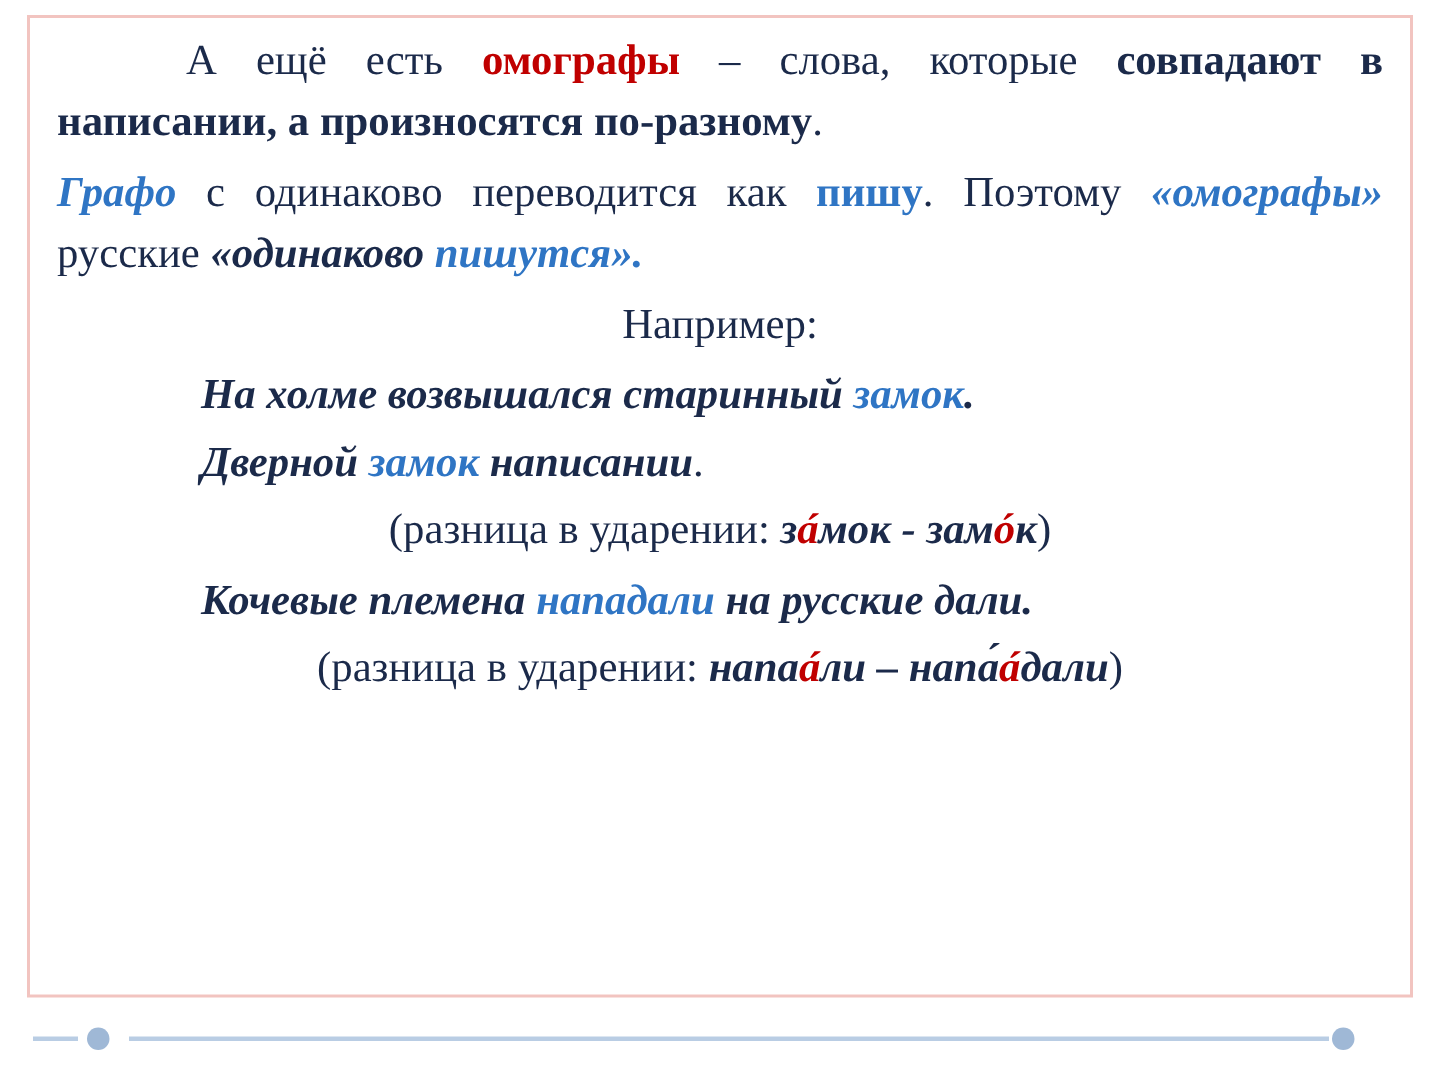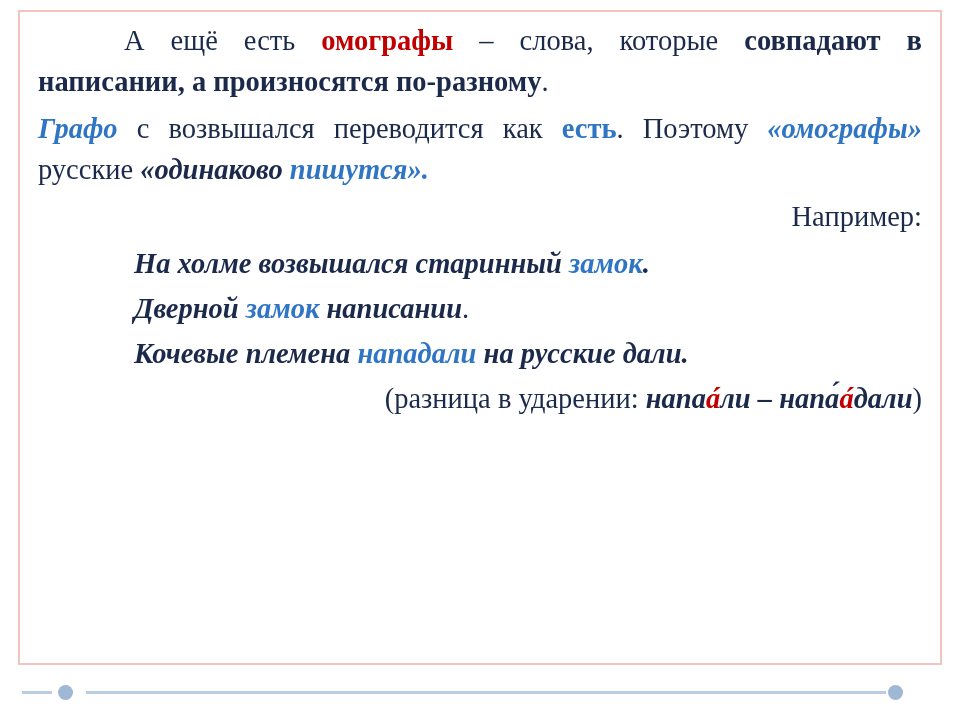--- a/index.html
+++ b/index.html
@@ -43,21 +43,21 @@
     font-size: 28.5px;
     line-height: 1.44;
     margin: 0 0 6px 0;
     text-align: justify;
     text-justify: inter-word;
   }
   .para.first {
     text-indent: 86px;
   }
   .para.nojust {
-    text-align: right;
+    text-align: center;
   }
   .indent-line {
     padding-left: 96px;
     text-align: left;
     margin-bottom: 4px;
   }
   .b { font-weight: bold; }
   .bi { font-weight: bold; font-style: italic; font-family: Liberation Serif, serif; }
   .blue { color: #2f75c4; }
   .dark { color: #1b2a4a; }
@@ -94,35 +94,38 @@
 <div class="slide">
   <div class="slide-frame"></div>
 
   <div class="content">
 
     <p class="para first">
       <span class="dark">А  ещё  есть  </span><span class="b red">омографы</span><span class="dark"> –  слова,  которые  </span><span class="b dark">совпадают в написании, а  произносятся по-разному</span><span class="dark">.</span>
     </p>
 
     <p class="para">
-      <span class="bi blue">Графо</span><span class="dark"> с  возвышался  переводится  как  </span><span class="b blue">есть</span><span class="dark">. Поэтому </span><span class="bi blue">«омографы»</span><span class="dark"> русские </span><span class="bi dark">«одинаково </span><span class="bi blue">пишутся».</span>
+      <span class="bi blue">Графо</span><span class="dark"> с  одинаково  переводится  как  </span><span class="b blue">пишу</span><span class="dark">. Поэтому </span><span class="bi blue">«омографы»</span><span class="dark"> русские </span><span class="bi dark">«одинаково </span><span class="bi blue">пишутся».</span>
     </p>
 
     <p class="para nojust">
       <span class="dark">Например:</span>
     </p>
 
     <p class="para indent-line">
       <span class="bi dark">На холме  возвышался  старинный  </span><span class="bi blue">замок</span><span class="bi dark">.</span>
     </p>
 
     <p class="para indent-line">
       <span class="bi dark">Дверной  </span><span class="bi blue">замок</span><span class="bi dark">  написании</span><span class="dark">.</span>
     </p>
 
+    <p class="para nojust">
+      <span class="dark">(разница  в  ударении: </span><span class="bi dark">з</span><span class="bi red">á</span><span class="bi dark">мок - зам</span><span class="bi red">ó</span><span class="bi dark">к</span><span class="dark">)</span>
+    </p>
 
     <p class="para indent-line">
       <span class="bi dark">Кочевые  племена  </span><span class="bi blue">нападали</span><span class="bi dark"> на  русские  дали.</span>
     </p>
 
 
     <p class="para nojust">
       <span class="dark">(разница  в  ударении: </span><span class="bi dark">напа</span><span class="bi red">á</span><span class="bi dark">ли – напа</span><span class="bi red">́á</span><span class="bi dark">дали</span><span class="dark">)</span>
     </p>
 

